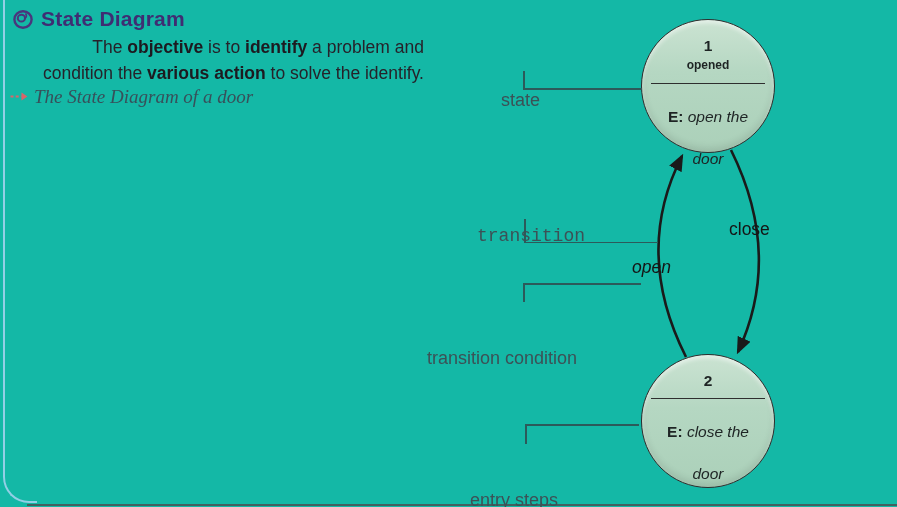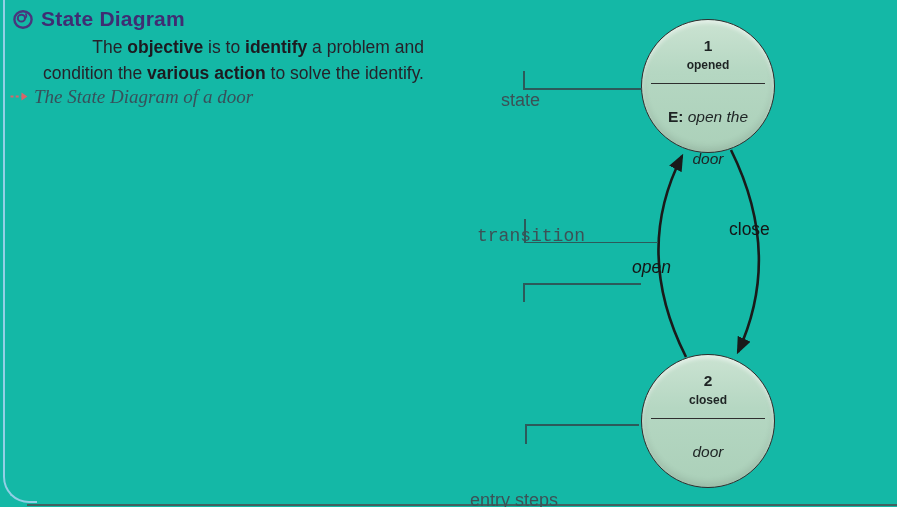--- a/index.html
+++ b/index.html
@@ -106,37 +106,38 @@
   <div class="state-circle" style="left:641px; top:19px;">
     <div class="state-number">1</div>
     <div class="state-name">opened</div>
     <div class="state-divider"></div>
     <div class="entry-line"><b>E:</b> <span>open the</span></div>
     <div class="entry-line">door</div>
   </div>
 
   <div class="state-circle" style="left:641px; top:354px;">
     <div class="state-number">2</div>
-    <div class="state-name">closed</div>
     <div class="state-divider"></div>
+    <div class="entry-line"><b>E:</b> <span>close the</span></div>
     <div class="entry-line">door</div>
   </div>
 
   <div class="cline" style="left:523px; top:71px; width:1.7px; height:18px;"></div>
   <div class="cline" style="left:523px; top:88px; width:119px; height:1.7px;"></div>
 
   <div class="cline" style="left:524px; top:219px; width:1.7px; height:24px;"></div>
   <div class="cline" style="left:524px; top:241.5px; width:134px; height:1.7px;"></div>
 
   <div class="cline" style="left:523px; top:283px; width:118px; height:1.7px;"></div>
   <div class="cline" style="left:523px; top:283px; width:1.7px; height:19px;"></div>
 
   <div class="cline" style="left:525px; top:424px; width:114px; height:1.7px;"></div>
   <div class="cline" style="left:525px; top:424px; width:1.7px; height:20px;"></div>
 
   <div class="callout-label" style="left:501px; top:50px;">state</div>
   <div class="callout-label" style="left:477px; top:186px;font-family:Liberation Mono, monospace;">transition</div>
+  <div class="callout-label" style="left:427px; top:308px;">transition condition</div>
   <div class="callout-label" style="left:470px; top:450px;">entry steps</div>
 
   <div class="trans-label" style="left:632px; top:257px;font-style:italic;">open</div>
   <div class="trans-label" style="left:729px; top:219px;">close</div>
 
 </div>
 
 </body></html>

